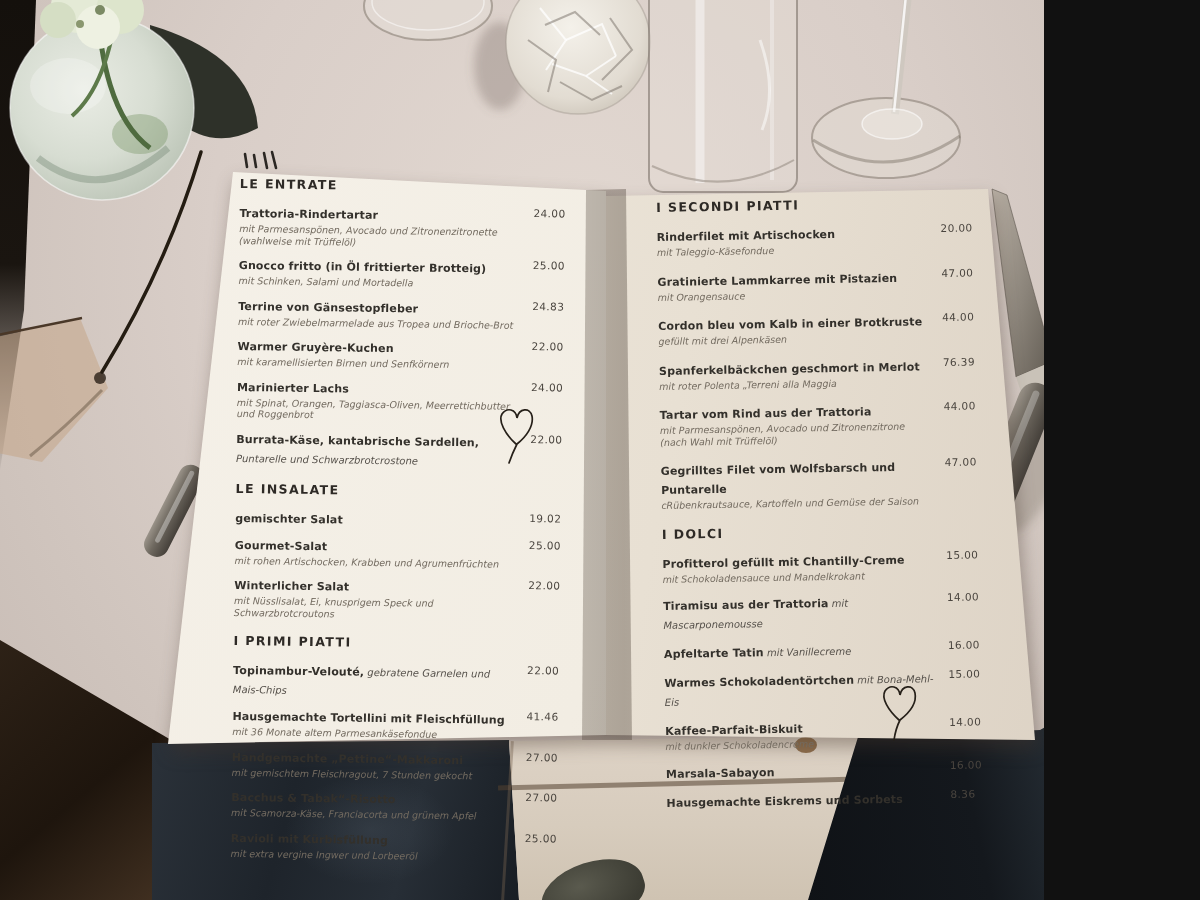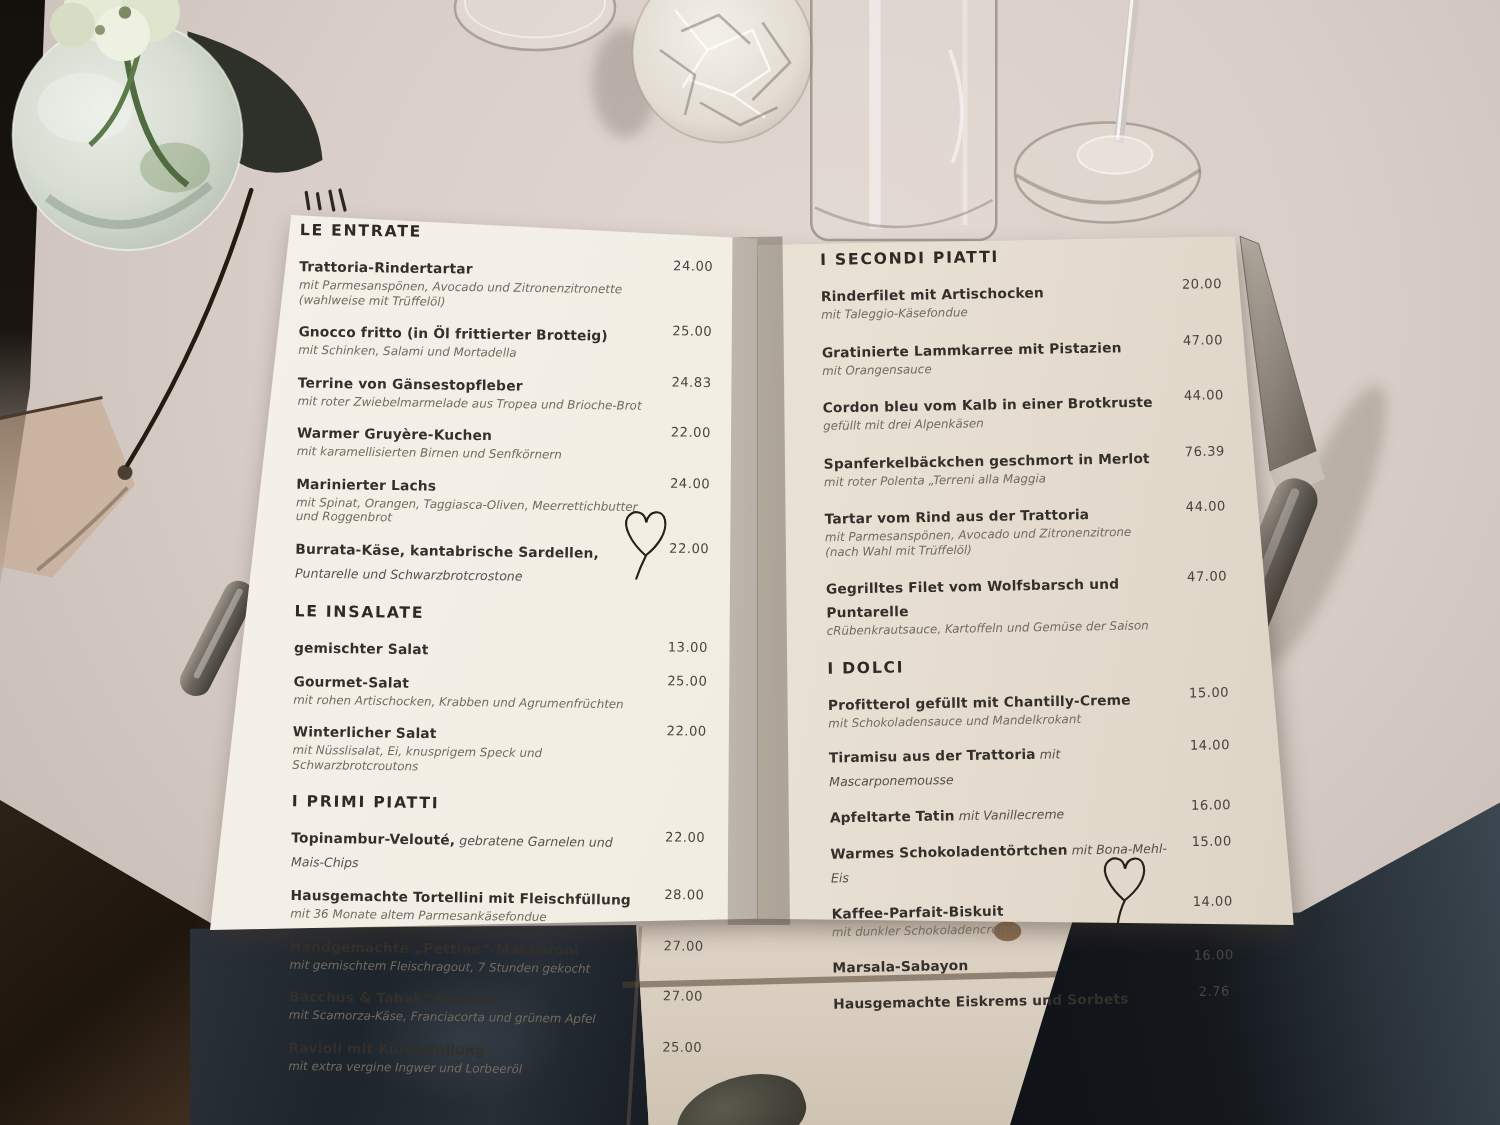--- a/index.html
+++ b/index.html
@@ -1,16 +1,16 @@
 <!DOCTYPE html>
 <html><head>
 <meta charset="utf-8">
 <style>
   html,body{margin:0;padding:0;background:#111;}
-  #canvas{position:relative;width:1200px;height:900px;overflow:hidden;
+  #canvas{position:relative;width:1044px;height:900px;overflow:hidden;
     font-family:"DejaVu Sans","Liberation Sans",sans-serif;
     background:radial-gradient(ellipse at 55% 28%, #e2d8d1 0%, #d9cec8 45%, #cfc4bd 72%, #c5b9b2 100%);}
   .abs{position:absolute;}
   
   .dark-left-strip{left:0;top:0;width:40px;height:480px;
     background:linear-gradient(to bottom, #14100c 0%, #1a1510 55%, rgba(26,21,16,0) 100%);
     clip-path:polygon(0 0,36px 0,24px 310px,0 470px);}
   .floor-bl{left:0;top:630px;width:185px;height:270px;
     background:linear-gradient(140deg,#2e2217 0%,#1e150d 55%,#453323 100%);
     clip-path:polygon(0 10px,178px 114px,170px 270px,0 270px);}
@@ -49,21 +49,21 @@
   .sec{margin-bottom:2px;}
   .sec + .sec{margin-top:15px;}
   .item{display:flex;justify-content:space-between;align-items:flex-start;margin-bottom:8px;}
   .content-right .item{margin-bottom:12px;}
   .content-right .sec-dolci .item{margin-bottom:10px;}
   .t{flex:1;padding-right:10px;}
   .ti{font-weight:bold;font-size:11px;color:#33302b;letter-spacing:.15px;line-height:13px;}
   .ts{font-size:10px;font-style:italic;color:#55504a;font-weight:normal;}
   .d{font-size:9.5px;font-style:italic;color:#736b60;margin-top:2px;line-height:11.5px;white-space:pre-line;}
   .d:empty{display:none;}
-  .p{font-size:10.5px;color:#4a453f;min-width:42px;text-align:center;letter-spacing:.4px;padding-top:1px;}
+  .p{font-size:10.5px;color:#4a453f;min-width:42px;text-align:left;letter-spacing:.4px;padding-top:1px;}
   svg{display:block;}
 </style>
 </head>
 <body>
 
 <div id="canvas">
 
   <div class="abs dark-left-strip"></div>
   <div class="abs floor-bl"></div>
   <div class="abs jeans-left"></div>
@@ -216,40 +216,40 @@
         </div>
       <div class="item">
           <div class="t"><span class="ti">Burrata-Käse, kantabrische Sardellen,</span><span class="ts"> Puntarelle und Schwarzbrotcrostone</span></div>
           <div class="p">22.00</div>
         </div>
     </div>
     <div class="sec">
       <div class="heading">LE INSALATE</div>
       <div class="item">
           <div class="t"><span class="ti">gemischter Salat</span></div>
-          <div class="p">13.00</div>
+          <div class="p">19.02</div>
         </div>
       <div class="item">
           <div class="t"><span class="ti">Gourmet-Salat</span><div class="d">mit rohen Artischocken, Krabben und Agrumenfrüchten</div></div>
           <div class="p">25.00</div>
         </div>
       <div class="item">
           <div class="t"><span class="ti">Winterlicher Salat</span><div class="d">mit Nüsslisalat, Ei, knusprigem Speck und Schwarzbrotcroutons</div></div>
           <div class="p">22.00</div>
         </div>
     </div>
     <div class="sec">
       <div class="heading">I PRIMI PIATTI</div>
       <div class="item">
           <div class="t"><span class="ti">Topinambur-Velouté,</span><span class="ts"> gebratene Garnelen und Mais-Chips</span></div>
           <div class="p">22.00</div>
         </div>
       <div class="item">
           <div class="t"><span class="ti">Hausgemachte Tortellini mit Fleischfüllung</span><div class="d">mit 36 Monate altem Parmesankäsefondue</div></div>
-          <div class="p">28.00</div>
+          <div class="p">41.46</div>
         </div>
       <div class="item">
           <div class="t"><span class="ti">Handgemachte „Pettine“-Makkaroni</span><div class="d">mit gemischtem Fleischragout, 7 Stunden gekocht</div></div>
           <div class="p">27.00</div>
         </div>
       <div class="item">
           <div class="t"><span class="ti">Bacchus &amp; Tabak“-Risotto</span><div class="d">mit Scamorza-Käse, Franciacorta und grünem Apfel</div></div>
           <div class="p">27.00</div>
         </div>
       <div class="item">
@@ -309,21 +309,21 @@
       <div class="item">
           <div class="t"><span class="ti">Kaffee-Parfait-Biskuit</span><div class="d">mit dunkler Schokoladencreme</div></div>
           <div class="p">14.00</div>
         </div>
       <div class="item">
           <div class="t"><span class="ti">Marsala-Sabayon</span></div>
           <div class="p">16.00</div>
         </div>
       <div class="item">
           <div class="t"><span class="ti">Hausgemachte Eiskrems und Sorbets</span></div>
-          <div class="p">2.76</div>
+          <div class="p">8.36</div>
         </div>
     </div>
   </div>
 
   <svg class="abs" width="1200" height="900" viewBox="0 0 1200 900" style="left:0;top:0;pointer-events:none;">
     <g stroke="#2b2723" stroke-width="2.6" stroke-linecap="round">
       <line x1="245" y1="154" x2="247" y2="167"></line>
       <line x1="254" y1="155" x2="256" y2="167"></line>
       <line x1="264" y1="153" x2="267" y2="168"></line>
       <line x1="272" y1="152" x2="276" y2="168"></line>

